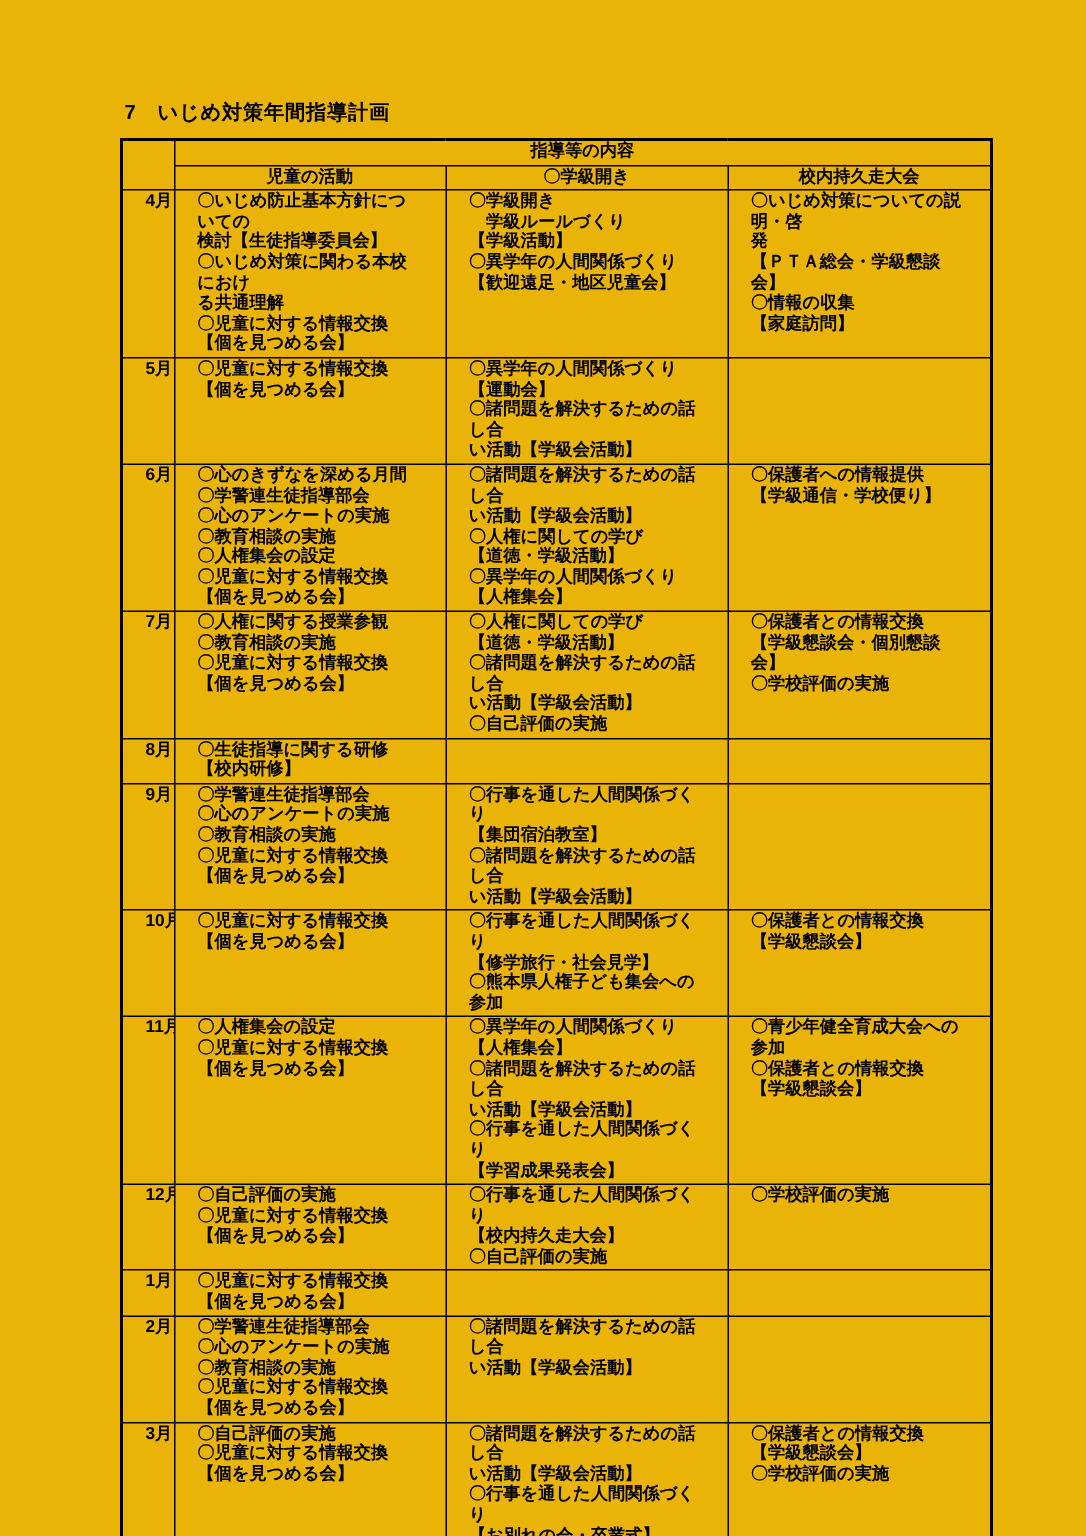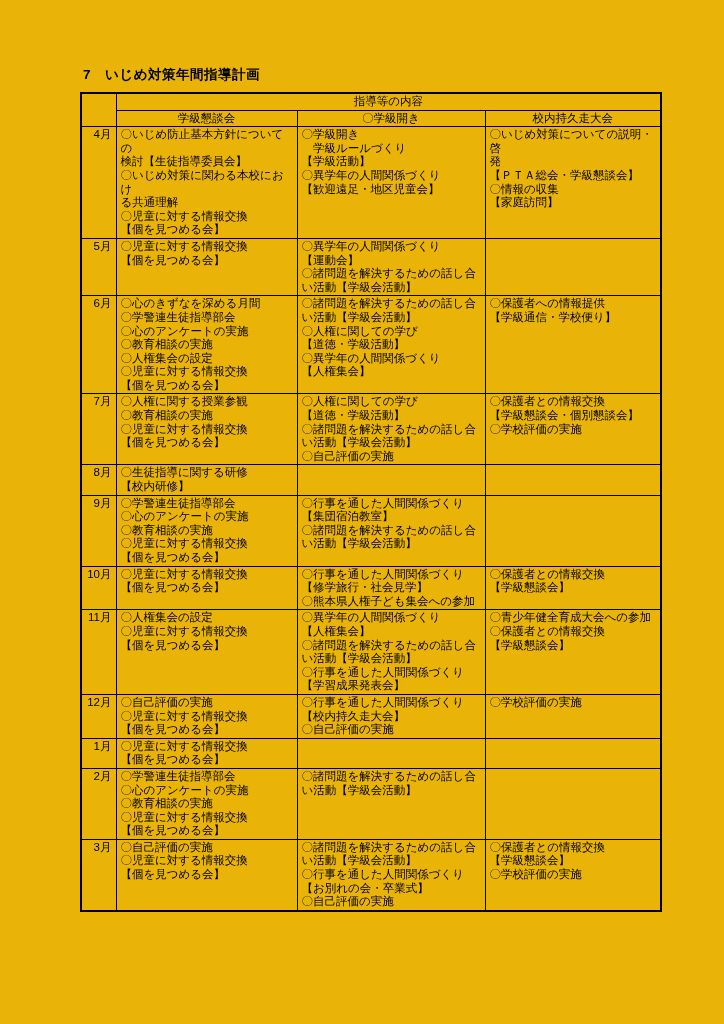--- a/index.html
+++ b/index.html
@@ -21,23 +21,23 @@
   table.plan{
     border-collapse:collapse;
     table-layout:fixed;
     width:580px;
     border:2px solid #000;
   }
   table.plan th, table.plan td{
     border:1px solid #000;
     vertical-align:top;
     font-size:11.5px;
-    font-weight:normal;
+    font-weight:bold;
     line-height:13.6px;
-    padding:1px 4px;
+    padding:1px 15px;
     overflow:hidden;
   }
   col.c-month{width:35px;}
   col.c-staff{width:181px;}
   col.c-children{width:188px;}
   col.c-parents{width:176px;}
   th.hdr{
     text-align:center;
     font-weight:bold;
     padding:0 2px;
@@ -66,21 +66,21 @@
         <col class="c-staff">
         <col class="c-children">
         <col class="c-parents">
       </colgroup>
       <thead>
         <tr>
           <th class="hdr" rowspan="2"></th>
           <th class="hdr" colspan="3">指導等の内容</th>
         </tr>
         <tr>
-          <th class="hdr">学級懇談会</th>
+          <th class="hdr">児童の活動</th>
           <th class="hdr">〇学級開き</th>
           <th class="hdr">校内持久走大会</th>
         </tr>
       </thead>
       <tbody>
           <tr>
             <td class="month">4月</td>
             <td class="cell">〇いじめ防止基本方針についての
 検討【生徒指導委員会】
 〇いじめ対策に関わる本校におけ

